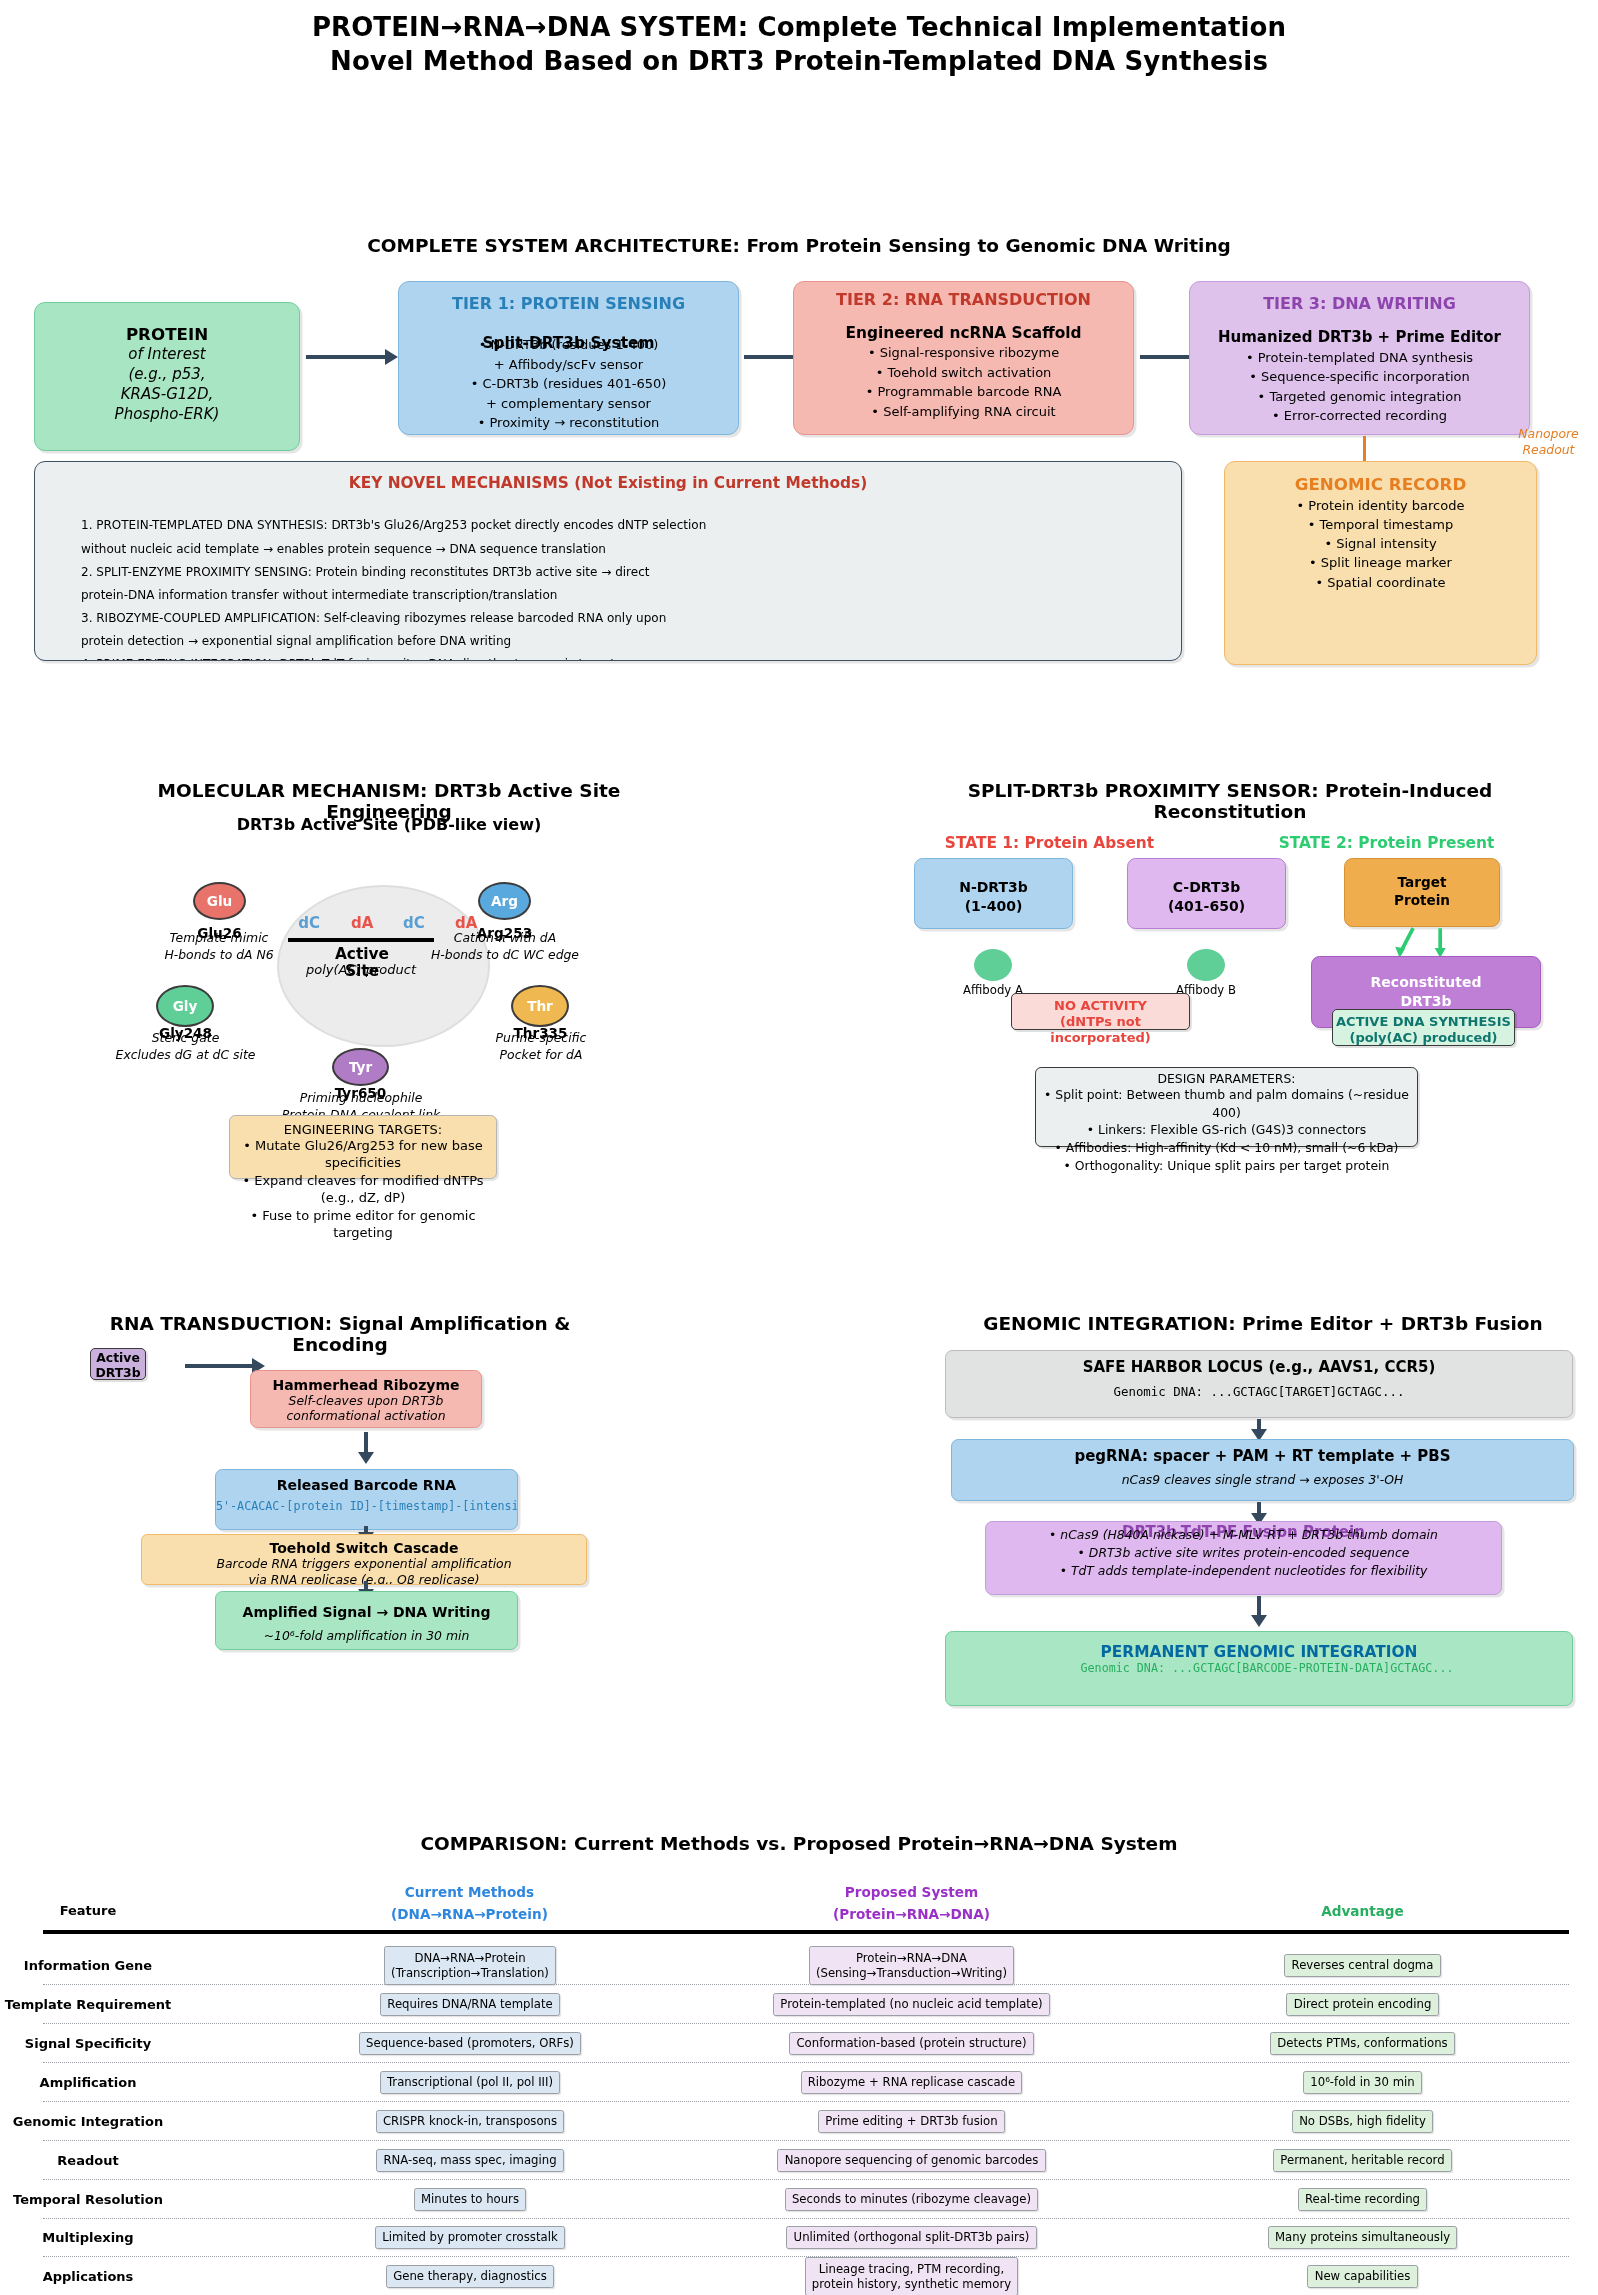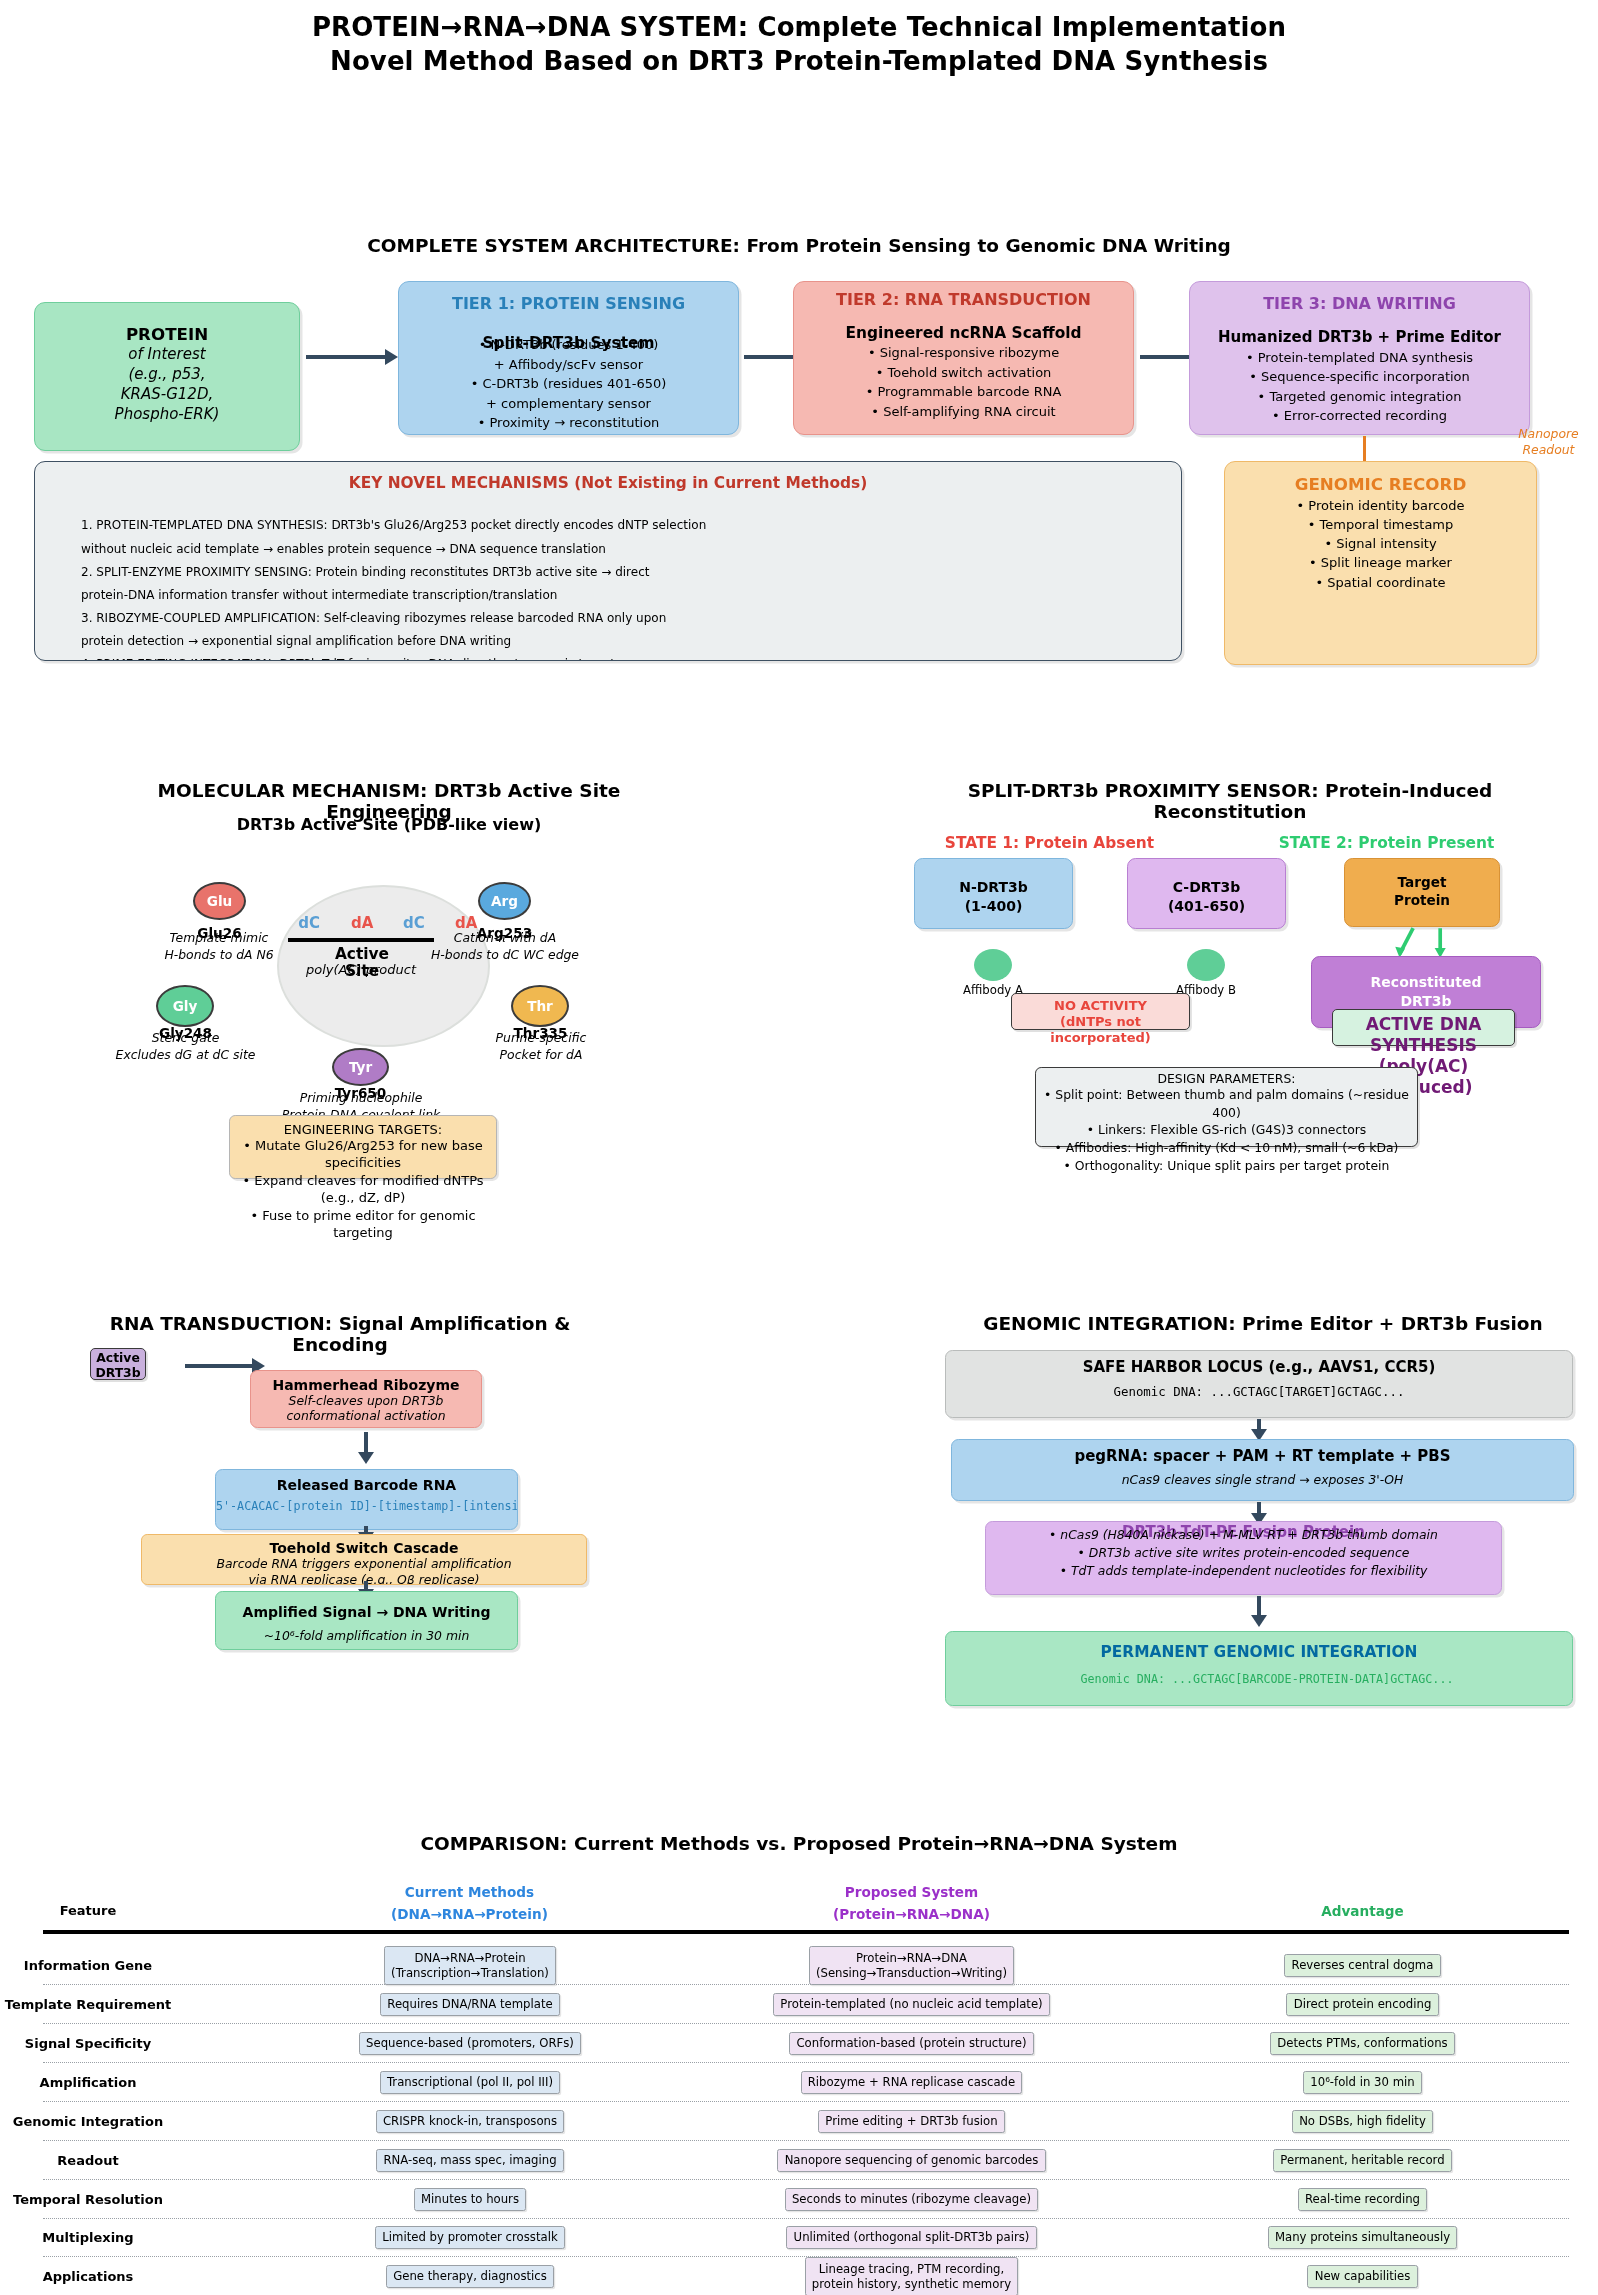--- a/index.html
+++ b/index.html
@@ -312,21 +312,21 @@
 
   <div class="abs box g-vio" style="left:1311px;top:956px;width:230px;height:72px;border-radius:8.6px;background:#c07fd6;border-color:#a55cc0;">
     <div class="ctr bold" style="margin-top:16px;font-size:14px;line-height:1.35;color:#fff;">
       <div>Reconstituted</div>
       <div>DRT3b</div>
     </div>
   </div>
 
   <div class="abs" style="left:1332px;top:1009px;width:183px;height:37px;background:#d6f2e0;
        border:1.2px solid #3a3a3a;border-radius:5px;box-shadow:1.9px 1.9px 0 rgba(0,0,0,.12);">
-    <div class="ctr bold" style="margin-top:3.7px;font-size:17px;line-height:1.24;color:#701a75;">
+    <div class="ctr bold" style="margin-top:3.7px;font-size:13px;line-height:1.24;color:#0f766e;">
       <div>ACTIVE DNA SYNTHESIS</div>
       <div>(poly(AC) produced)</div>
     </div>
   </div>
 
   <div class="abs" style="left:1035px;top:1067px;width:383px;height:80px;background:#eceff0;
        border:1.2px solid #3a3a3a;border-radius:6.2px;box-shadow:1.9px 1.9px 0 rgba(0,0,0,.12);">
     <div class="ctr" style="margin-top:3.1px;font-size:12.4px;">DESIGN PARAMETERS:</div>
     <div class="ctr" style="font-size:12.4px;line-height:1.42;">
       <div>• Split point: Between thumb and palm domains (~residue 400)</div>
@@ -397,21 +397,21 @@
         <div>• nCas9 (H840A nickase) + M-MLV RT + DRT3b thumb domain</div>
         <div>• DRT3b active site writes protein-encoded sequence</div>
         <div>• TdT adds template-independent nucleotides for flexibility</div>
       </div>
     </div>
   </div>
   <div class="abs varrow" style="left:1257px;top:1596px;height:20px;"></div>
 
   <div class="abs box g-mint" style="left:945px;top:1631px;width:628px;height:75px;border-radius:7.4px;">
     <div class="ctr bold" style="margin-top:11px;font-size:15.4px;color:#0369a1;">PERMANENT GENOMIC INTEGRATION</div>
-    <div class="ctr mono" style="margin-top:11px;font-size:11.7px;color:#27ae60;padding-left:16px;">Genomic DNA: ...GCTAGC[BARCODE-PROTEIN-DATA]GCTAGC...</div>
+    <div class="ctr mono" style="font-size:11.7px;color:#27ae60;padding-left:16px;">Genomic DNA: ...GCTAGC[BARCODE-PROTEIN-DATA]GCTAGC...</div>
   </div>
 
   <div class="abs secthead ctr" style="left:0;top:1833px;width:1598px;">COMPARISON: Current Methods vs. Proposed Protein→RNA→DNA System</div>
 
   <div class="abs ctr bold" style="left:0px;top:1903px;width:176px;font-size:13px;">Feature</div>
 
   <div class="abs ctr bold" style="left:346px;top:1882px;width:247px;font-size:13.6px;color:#2e86de;line-height:1.6;">
     <div>Current Methods</div>
     <div>(DNA→RNA→Protein)</div>
   </div>

